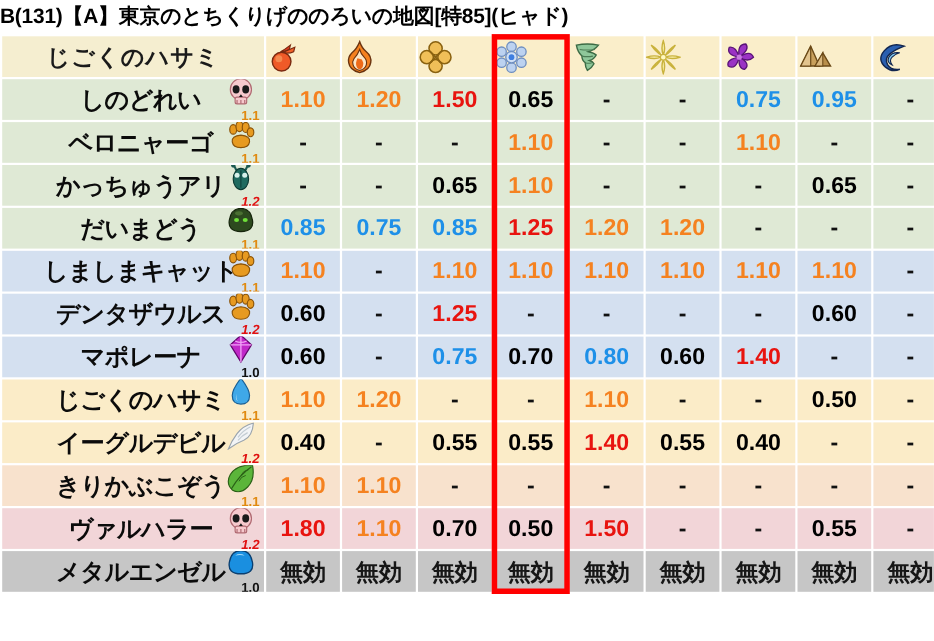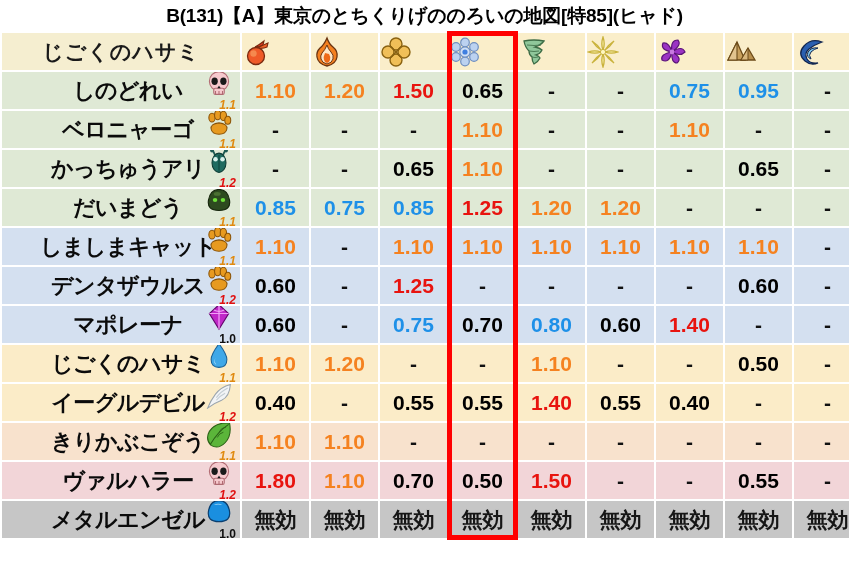--- a/index.html
+++ b/index.html
@@ -6,21 +6,21 @@
   body{
     width:849px;height:583px;background:#ffffff;
     font-family:"Liberation Sans","DejaVu Sans",sans-serif;
     overflow:hidden;
   }
   #page{position:relative;width:849px;height:583px;box-sizing:border-box;}
 
   
   .title{
     position:absolute;left:0;top:2px;width:849px;height:28px;
-    text-align:center;font-size:19px;font-weight:bold;color:#000;
+    font-size:19px;font-weight:bold;color:#000;
     line-height:28px;letter-spacing:-0.2px;white-space:nowrap;
   }
 
   
   table.grid{
     position:absolute;left:0;top:31px;width:849px;
     border-collapse:separate;border-spacing:2px 2px;
     table-layout:fixed;
   }
   table.grid td{
@@ -51,21 +51,21 @@
   .namecell .badge{
     position:absolute;right:4px;top:0px;width:34px;height:37px;
   }
   .namecell .badge .gi{
     position:absolute;left:3px;top:-3px;
   }
   .namecell .badge .mult{
     position:absolute;right:0px;bottom:-2px;
     font-size:12px;font-weight:bold;line-height:12px;
   }
-  .m-or{color:#e08a10;font-style:italic;}
+  .m-or{color:#e08a10;}
   .m-rd{color:#e01010;font-style:italic;}
   .m-bk{color:#101010;}
 
   
   .bg-green td{background:#dfe9d5;}
   .bg-blue  td{background:#d4e0f0;}
   .bg-cream td{background:#fbecc8;}
   .bg-peach td{background:#f8e2cd;}
   .bg-pink  td{background:#f2d5d8;}
   .bg-gray  td{background:#c6c6c6;}

